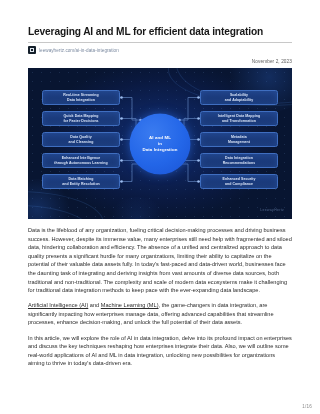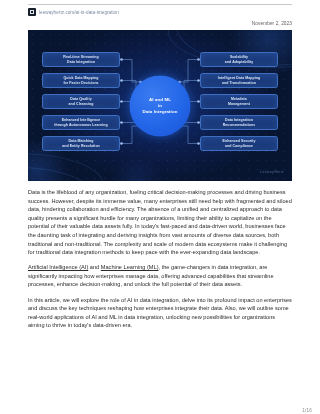--- a/index.html
+++ b/index.html
@@ -209,20 +209,21 @@
     font-size: 4.6px;
     color: #8a8a8a;
     letter-spacing: 0.2px;
   }
 </style>
 </head>
 <body>
 
 <div class="page">
 
+  <h1 class="doc-title">Leveraging AI and ML for efficient data integration</h1>
   <div class="title-rule"></div>
 
   <div class="source-row">
     <span class="favicon"></span>
     <a class="source-url" href="#">leewayhertz.com/ai-in-data-integration</a>
   </div>
 
   <div class="date-line">November 2, 2023</div>
 
   <div class="diagram">

